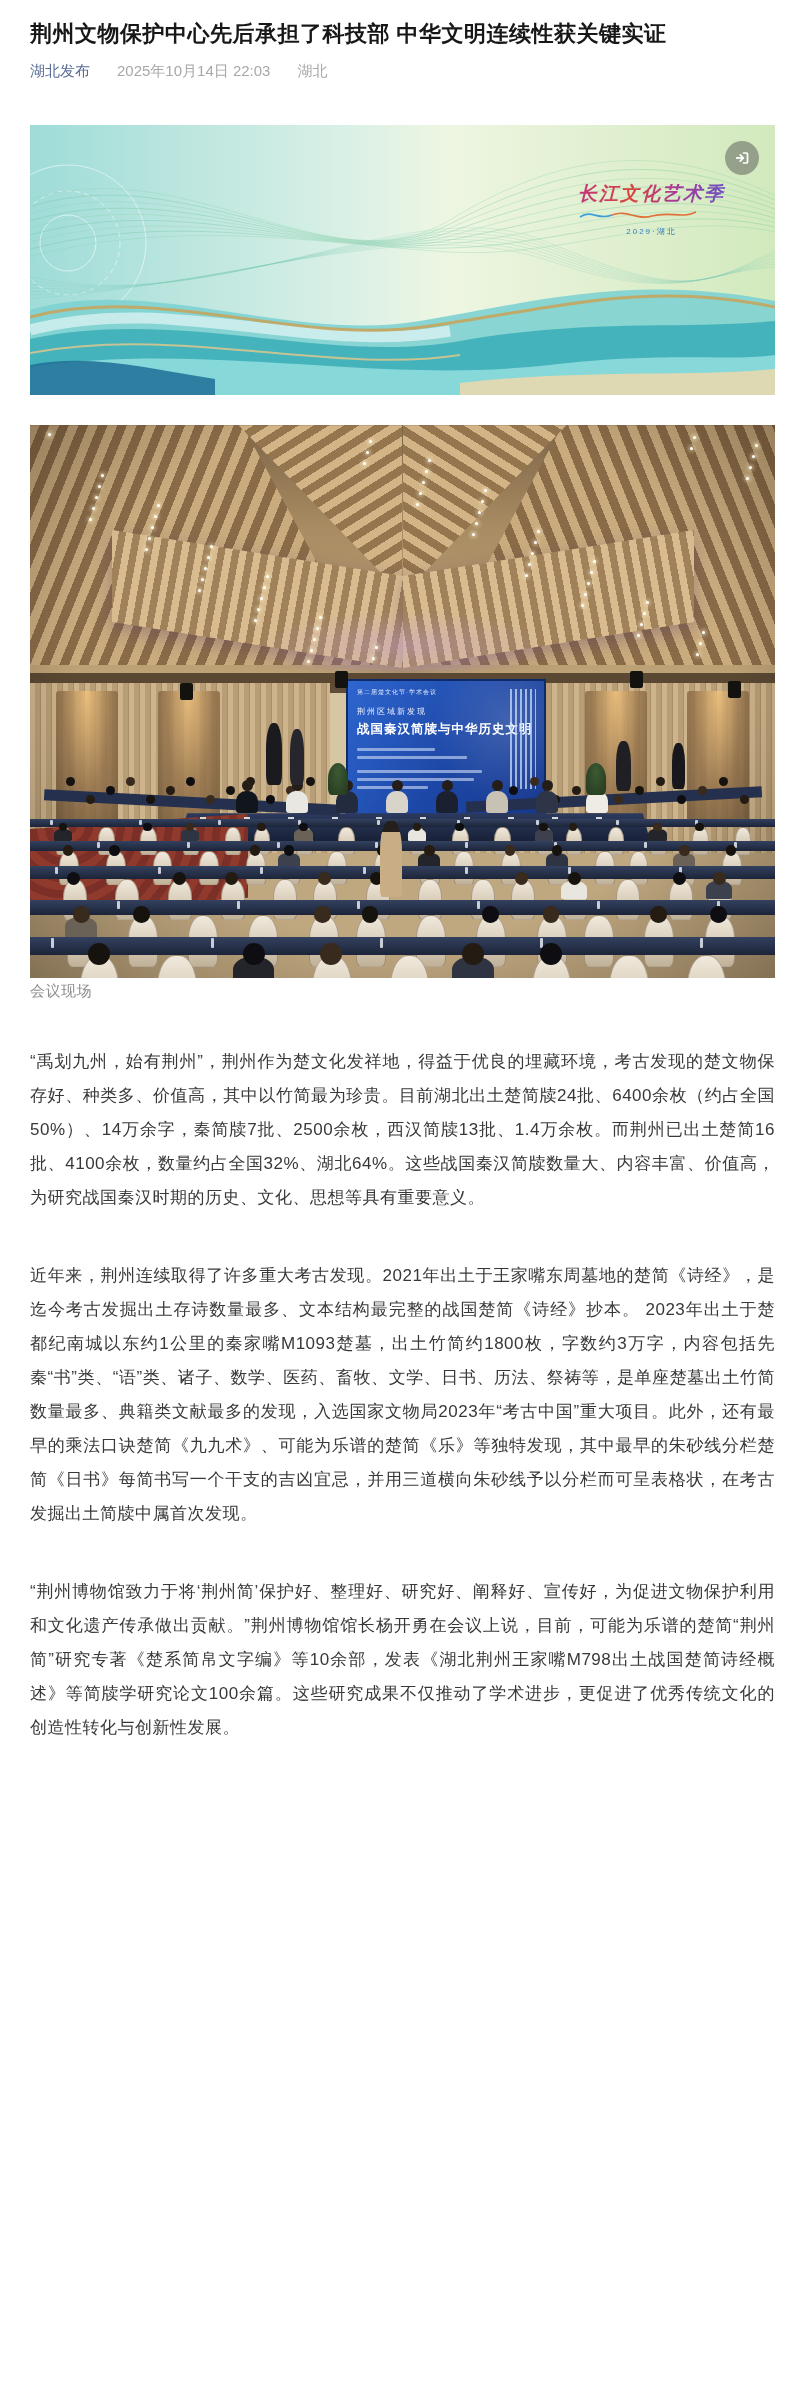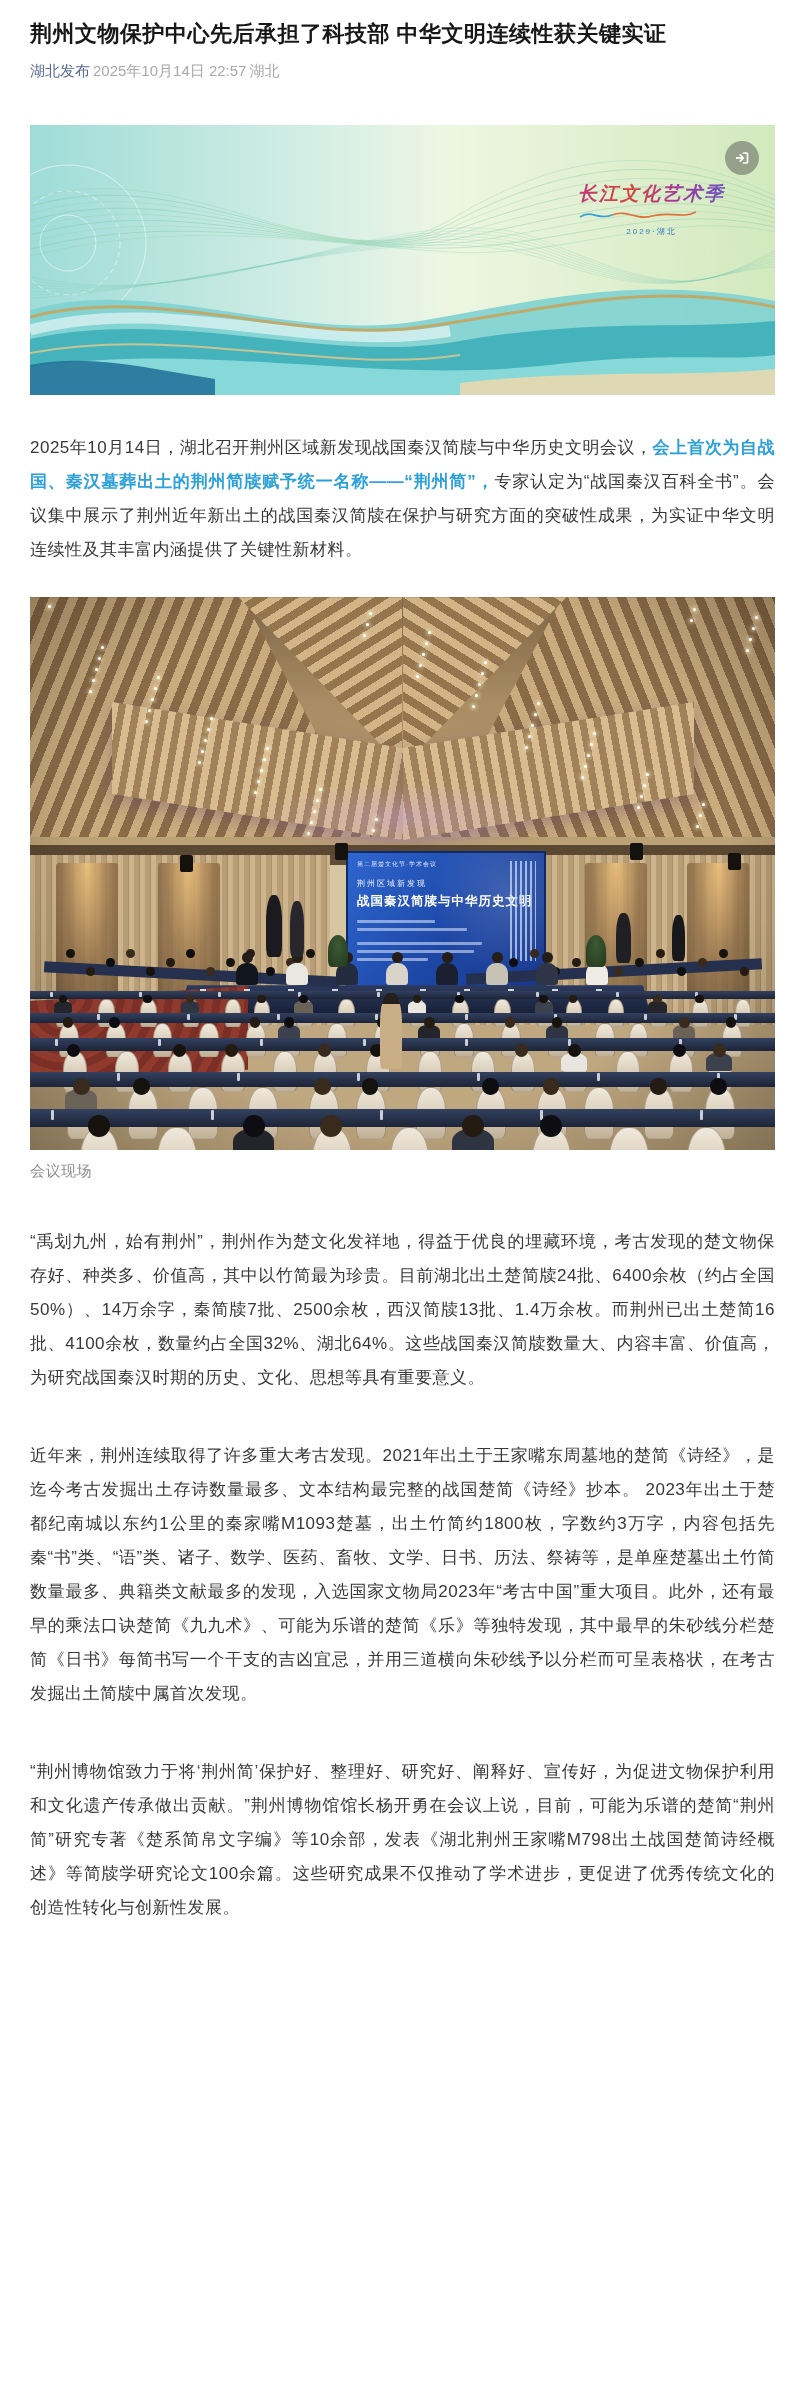--- a/index.html
+++ b/index.html
@@ -1,20 +1,20 @@
 <!DOCTYPE html>
 <html><head>
 <meta charset="utf-8">
 <style>
   html,body{margin:0;padding:0;background:#ffffff;}
   body{font-family:"Liberation Sans","DejaVu Sans",sans-serif;color:#383838;}
   .page{width:805px;margin:0 auto;padding:16px 30px 30px;box-sizing:border-box;}
 
   .title{font-size:22px;line-height:1.42;color:#171717;font-weight:700;margin:2px 0 13px;letter-spacing:.5px;}
-  .meta{font-size:15px;color:#a8a8a8;display:flex;align-items:center;gap:3px;}
+  .meta{font-size:15px;color:#a8a8a8;display:flex;align-items:center;gap:27px;}
   .meta .src{color:#576b95;cursor:pointer;text-decoration:none;}
 
   .banner{position:relative;width:745px;height:270px;margin-top:44px;overflow:hidden;background:#cfeadf;cursor:pointer;}
   .banner svg{display:block;}
   .banner-logo{position:absolute;top:56px;right:50px;text-align:center;pointer-events:none;}
   .banner-logo .cal{font-family:"Liberation Serif","DejaVu Serif",serif;font-weight:700;font-style:italic;font-size:19px;letter-spacing:2px;background:linear-gradient(95deg,#c2387e 0%,#d8433b 35%,#a93a96 65%,#6b52c0 100%);-webkit-background-clip:text;background-clip:text;color:transparent;}
   .banner-logo .small{font-size:8px;color:#3a7ec2;letter-spacing:2px;margin-top:3px;}
   .banner-btn{position:absolute;top:16px;right:16px;width:34px;height:34px;border-radius:50%;background:rgba(70,70,70,.45);display:flex;align-items:center;justify-content:center;cursor:pointer;}
 
   .para{font-size:17px;line-height:2;text-align:justify;letter-spacing:.5px;margin:44px 0 0;color:#383838;}
@@ -43,32 +43,32 @@
   .screen{left:318px;top:256px;width:196px;height:134px;background:linear-gradient(125deg,#2e66cf 0%,#1d47a6 55%,#16378c 100%);box-shadow:0 0 0 2px #0e2a6b;padding:7px 9px;box-sizing:border-box;color:#fff;position:absolute;}
   .screen .swirl{left:40%;top:0;width:60%;height:100%;background:radial-gradient(ellipse at 70% 30%,rgba(255,255,255,.16),rgba(255,255,255,0) 65%);}
   .s-head{position:relative;font-size:6px;color:#dfe9ff;letter-spacing:1px;}
   .s-sub{position:relative;font-size:8px;color:#eef3ff;margin-top:9px;letter-spacing:2px;}
   .s-title{position:relative;font-family:"Liberation Serif","DejaVu Serif",serif;font-size:12.5px;font-weight:700;margin-top:4px;letter-spacing:1px;white-space:nowrap;}
   .s-bar{position:relative;height:3px;background:rgba(225,235,255,.55);border-radius:1px;margin-top:5px;}
   .slips{right:8px;top:8px;width:26px;height:100px;background:repeating-linear-gradient(90deg,rgba(200,220,250,.75) 0 2px,rgba(255,255,255,0) 2px 5px);}
   .head-table{left:150px;top:388px;width:470px;height:28px;background:linear-gradient(180deg,#2c3a5e,#182138);clip-path:polygon(1.5% 0,98.5% 0,100% 100%,0 100%);}
   .vignette{left:0;top:0;width:745px;height:553px;background:radial-gradient(ellipse at 50% 45%,rgba(0,0,0,0) 62%,rgba(20,12,5,.35) 100%);pointer-events:none;}
 
-  .caption{font-size:15px;color:#8e8e8e;margin-top:12px;letter-spacing:.5px;}
+  .caption{font-size:15px;color:#8e8e8e;margin-top:4px;letter-spacing:.5px;}
 </style>
 </head>
 <body>
 
 <div class="page">
 
   <h1 class="title">荆州文物保护中心先后承担了科技部 中华文明连续性获关键实证</h1>
 
   <div class="meta">
     <a class="src">湖北发布</a>
-    <span>2025年10月14日 22:57</span>
+    <span>2025年10月14日 22:03</span>
     <span>湖北</span>
   </div>
 
   <div class="banner">
     <svg viewBox="0 0 745 270" width="745" height="270">
       <defs>
         <linearGradient id="bg" x1="0" y1="0" x2="1" y2="0">
           <stop offset="0" stop-color="#9fdcd8"></stop>
           <stop offset="0.42" stop-color="#d9f0e6"></stop>
           <stop offset="0.56" stop-color="#eef6e2"></stop>
@@ -122,21 +122,20 @@
     </div>
     <div class="banner-btn">
       <svg width="16" height="16" viewBox="0 0 16 16">
         <path d="M2 8 H9" stroke="#ffffff" stroke-width="1.7" fill="none"></path>
         <path d="M6.2 4.8 L9.4 8 L6.2 11.2" stroke="#ffffff" stroke-width="1.7" fill="none" stroke-linejoin="round" stroke-linecap="round"></path>
         <path d="M9.5 3 H12.5 Q13.5 3 13.5 4 V12 Q13.5 13 12.5 13 H9.5" stroke="#ffffff" stroke-width="1.7" fill="none" stroke-linecap="round"></path>
       </svg>
     </div>
   </div>
 
-  <p class="para first"><span>2025年10月14日，湖北召开荆州区域新发现战国秦汉简牍与中华历史文明会议，</span><span class="hl">会上首次为自战国、秦汉墓葬出土的荆州简牍赋予统一名称——“荆州简”，</span><span>专家认定为“战国秦汉百科全书”。会议集中展示了荆州近年新出土的战国秦汉简牍在保护与研究方面的突破性成果，为实证中华文明连续性及其丰富内涵提供了关键性新材料。</span></p>
 
   <figure>
     <div class="photo">
       <div class="ceil-base"></div>
       <div class="c-left"></div>
       <div class="c-right"></div>
       <div class="c-mid-l"></div>
       <div class="c-mid-r"></div>
       <div class="canopy-l"></div>
       <div class="canopy-r"></div>

